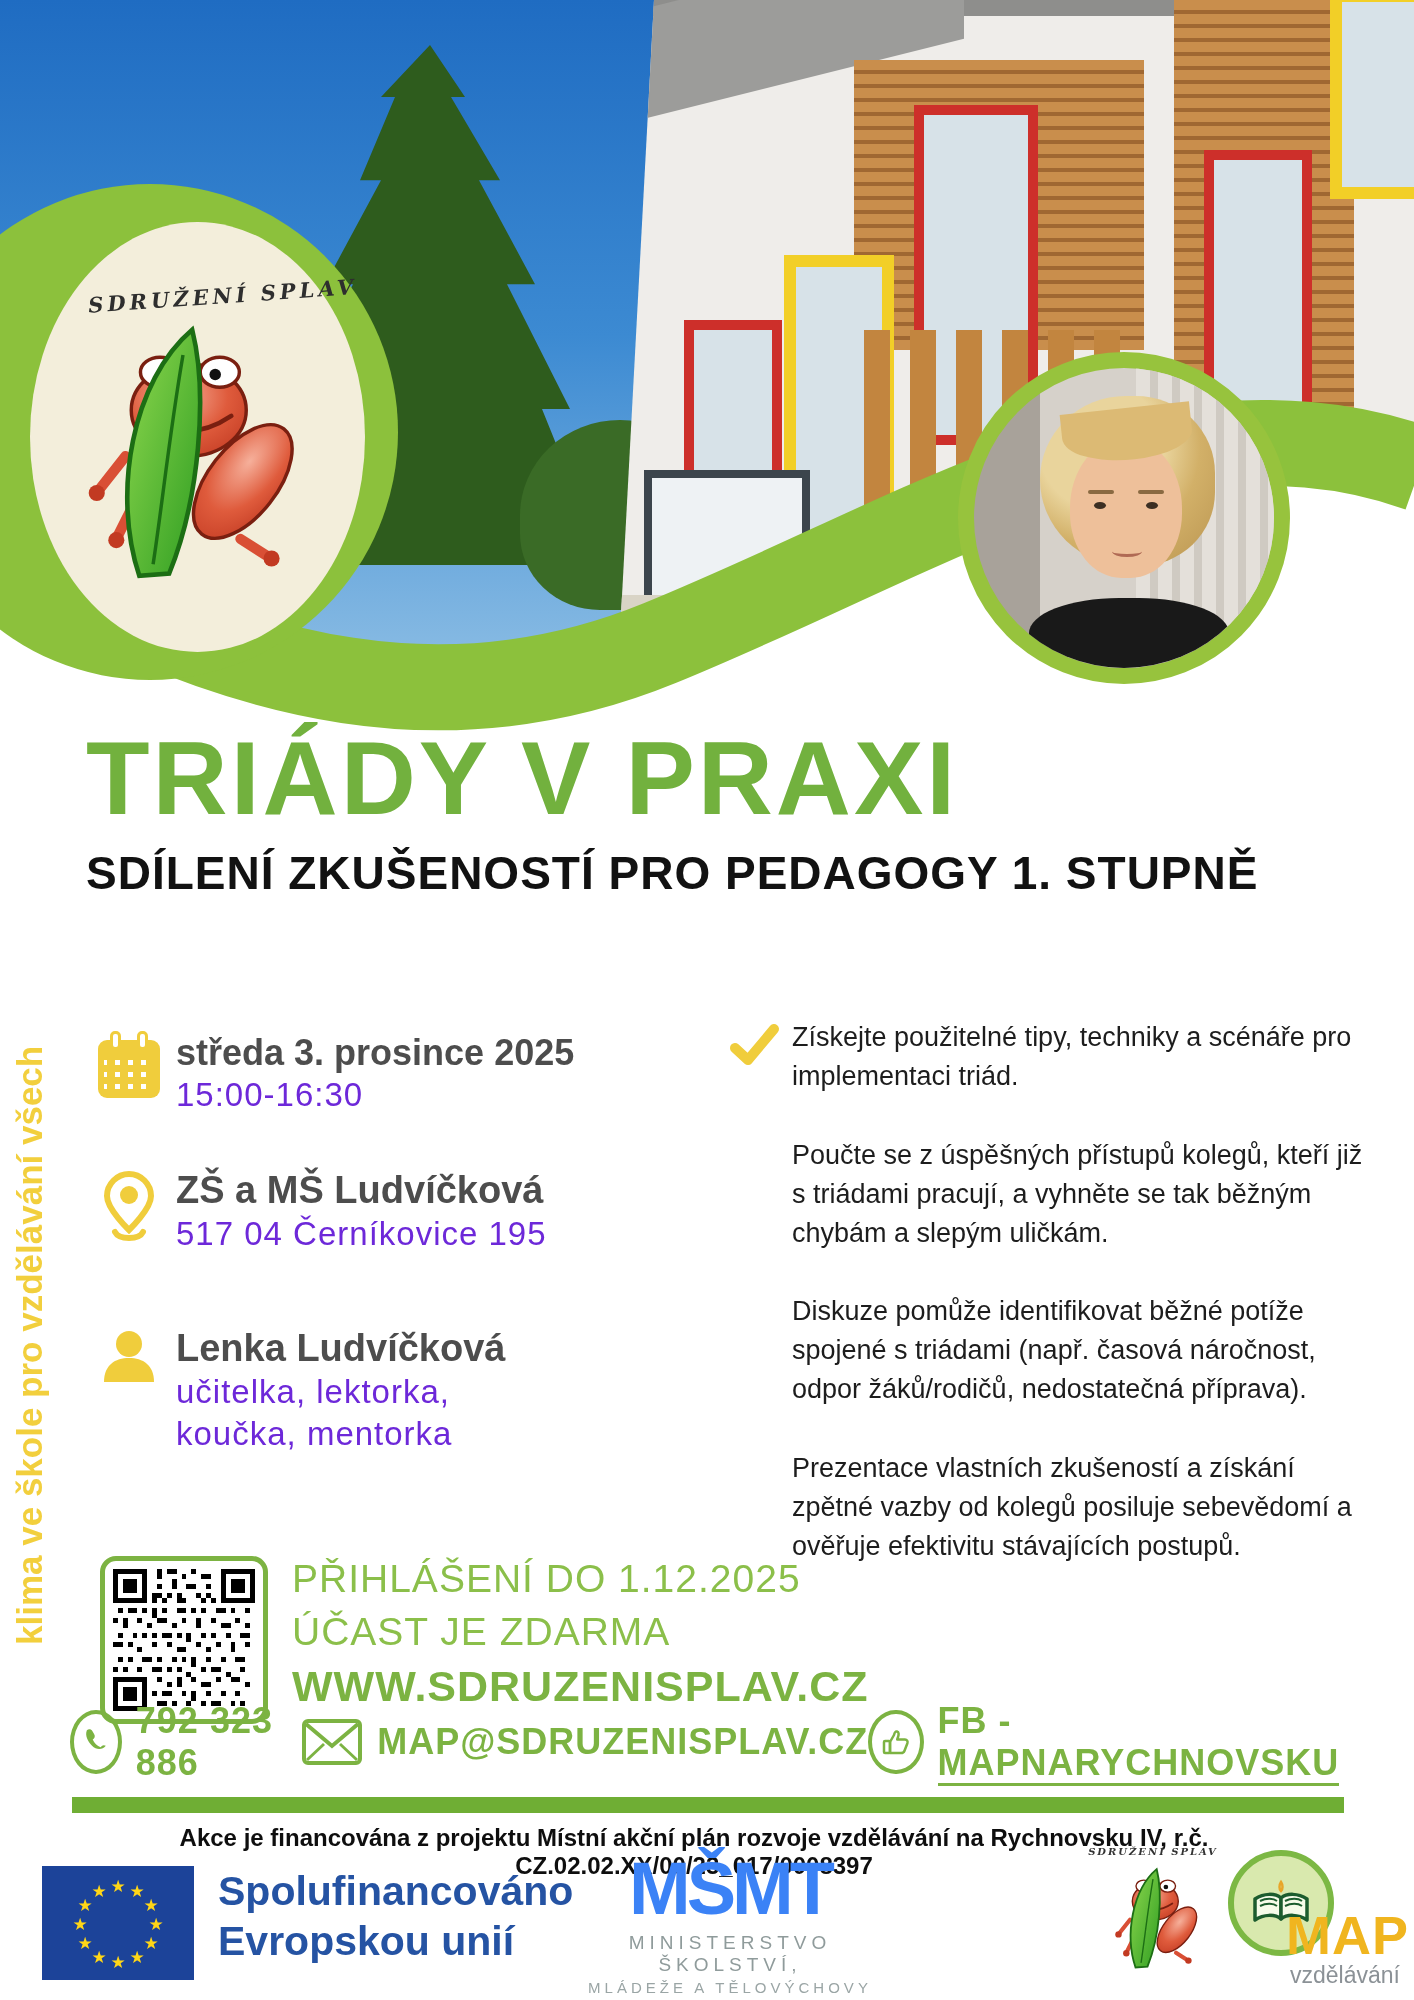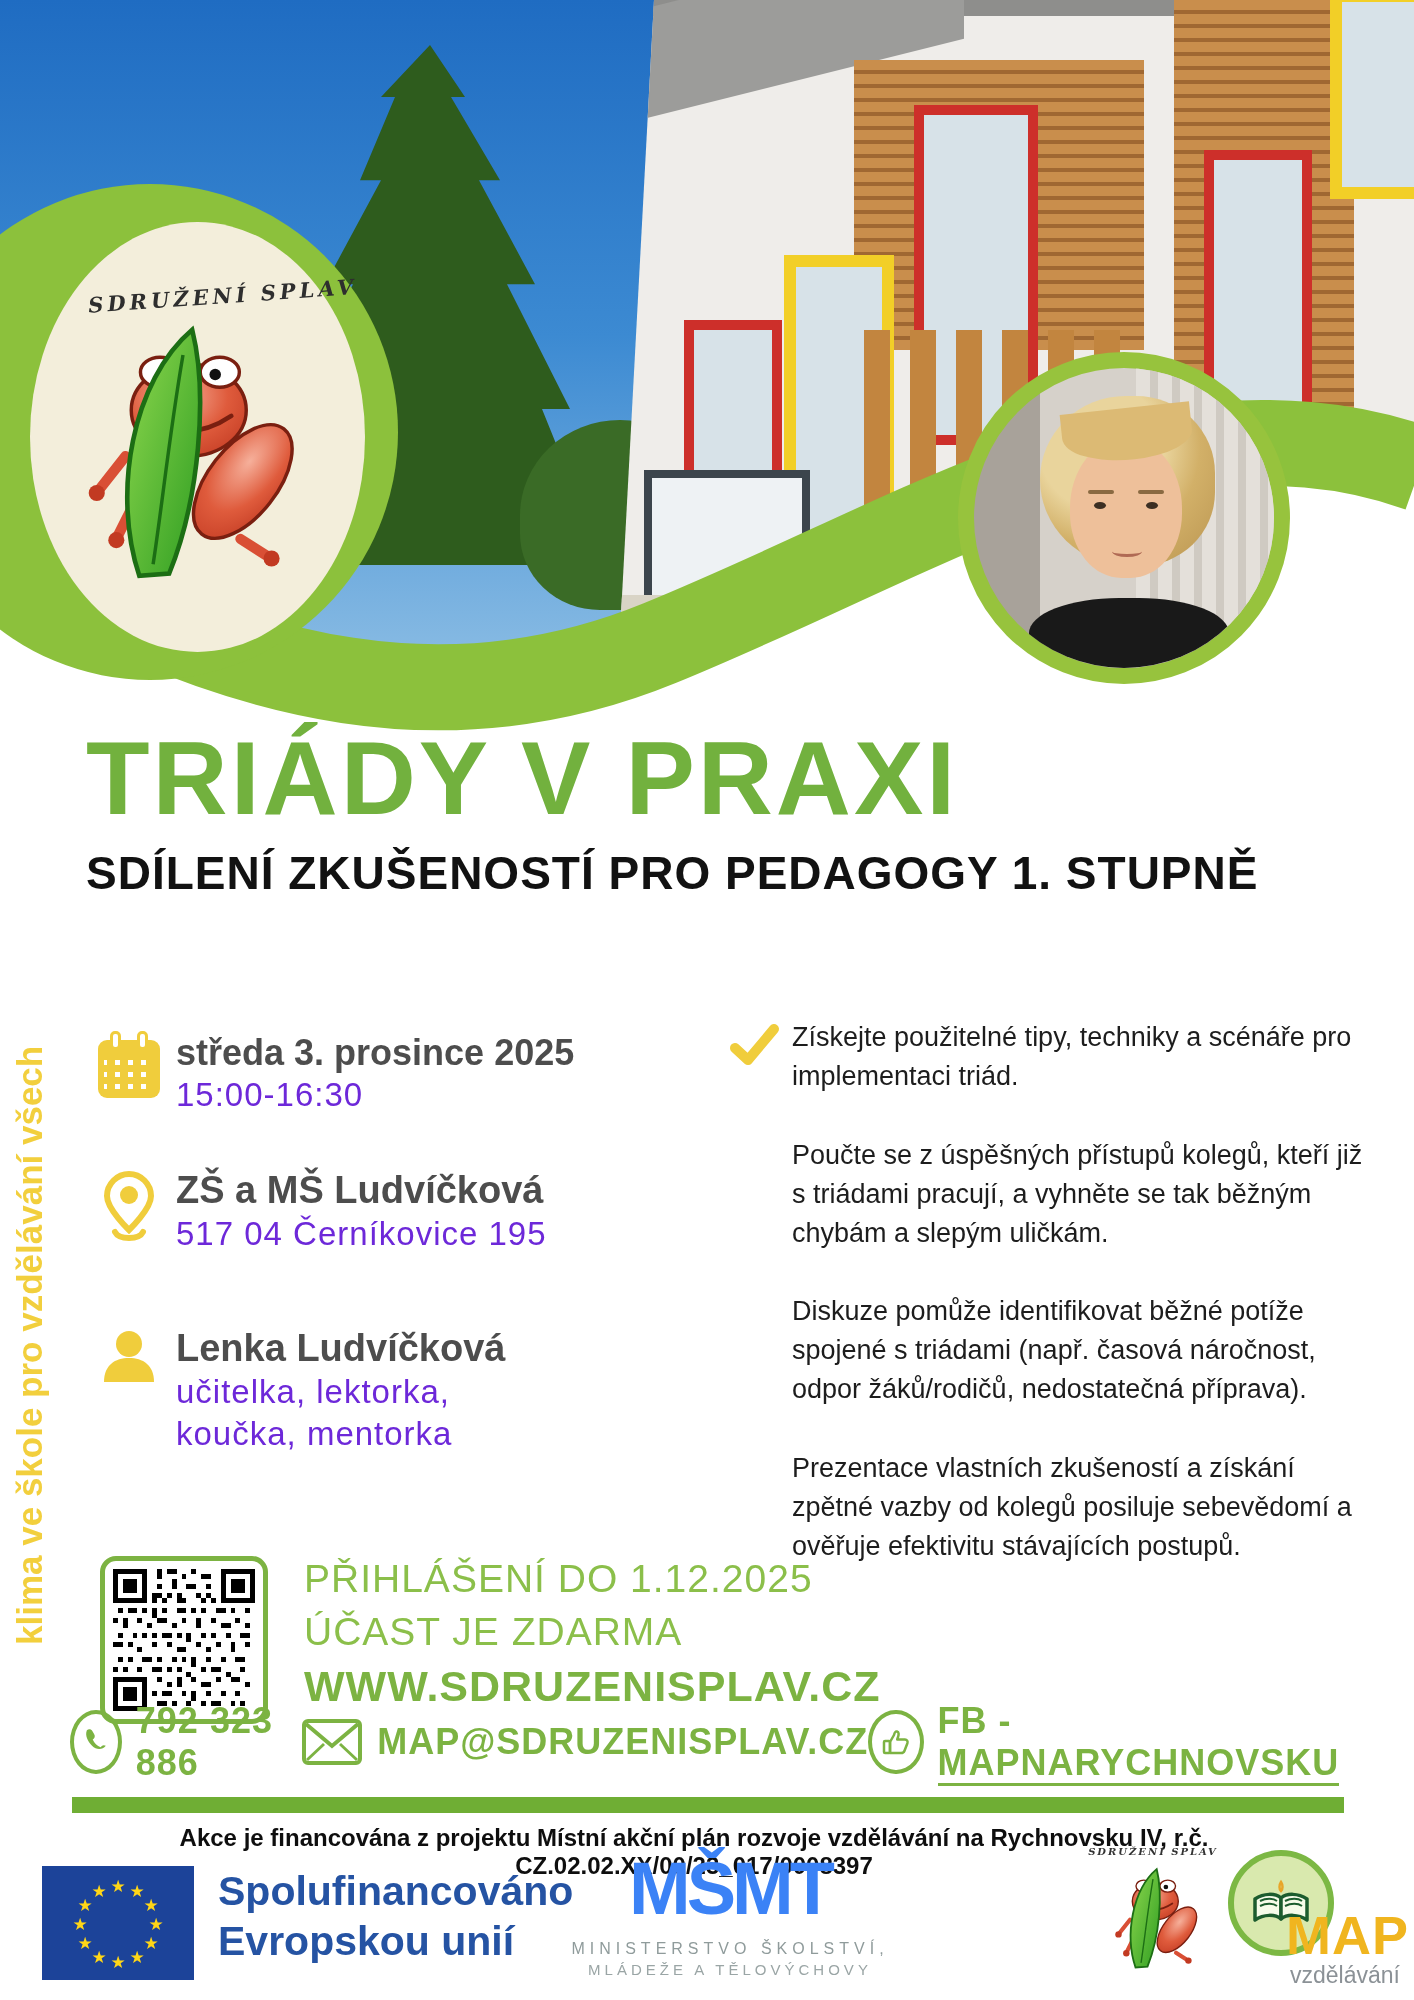--- a/index.html
+++ b/index.html
@@ -88,21 +88,21 @@
   
   .cal{position:relative;width:62px;height:58px;background:#f0cd3c;border-radius:9px;margin-top:8px;}
   .cal-ring{position:absolute;top:-9px;width:5px;height:13px;border:3px solid #f0cd3c;border-radius:5px;background:#fff;}
   .cal-inner{position:absolute;left:6px;right:6px;top:16px;bottom:6px;background:#fff;border-radius:4px;
              background-image:
                repeating-linear-gradient(90deg,#f0cd3c 0 8px,transparent 8px 13px),
                repeating-linear-gradient(0deg,#f0cd3c 0 7px,transparent 7px 12px);
              background-position:3px 4px;}
 
   
-  .qr-block{position:absolute;left:100px;top:1556px;display:flex;gap:36px;align-items:flex-start;z-index:6;}
+  .qr-block{position:absolute;left:100px;top:1556px;display:flex;gap:24px;align-items:flex-start;z-index:6;}
   .qr{width:142px;height:142px;border:5px solid #7cb342;border-radius:16px;background:#fff;padding:8px;}
   .qr svg{width:100%;height:100%;}
   .reg-line{font-size:39px;font-weight:400;color:#8bbf4a;line-height:1.2;margin-bottom:6px;letter-spacing:1px;}
   .reg-site{font-size:43px;font-weight:800;color:#7cb342;letter-spacing:1px;margin-top:4px;}
 
   
   .benefits{position:absolute;left:792px;top:1018px;width:582px;z-index:6;}
   .benefit{font-size:27px;line-height:1.44;color:#1d1d1d;margin:0 0 40px 0;}
   .check{position:absolute;left:-62px;top:4px;}
 
@@ -118,21 +118,21 @@
 
   
   .divider{position:absolute;left:72px;top:1797px;width:1272px;height:16px;background:#6fae34;z-index:6;}
   .funding{position:absolute;left:0;top:1824px;width:1388px;text-align:center;font-size:24px;
            font-weight:800;color:#0e0e0e;z-index:6;letter-spacing:0;}
   .logos{position:absolute;left:0;top:1860px;width:1414px;height:140px;z-index:6;}
   .eu{position:absolute;left:42px;top:6px;display:flex;gap:24px;align-items:flex-start;}
   .eu-text{font-size:41px;font-weight:800;color:#2553a3;line-height:1.22;}
   .msmt{position:absolute;left:570px;top:-8px;width:320px;text-align:center;}
   .msmt-acronym{font-size:74px;font-weight:700;color:#3b82f6;letter-spacing:-4px;line-height:1;}
-  .msmt-cap1{font-size:16px;letter-spacing:5px;color:#8f9b9b;margin-top:14px;}
+  .msmt-cap1{font-size:19px;letter-spacing:5px;color:#8f9b9b;margin-top:6px;}
   .msmt-cap2{font-size:15px;letter-spacing:4px;color:#9aa5a5;margin-top:3px;}
   .splav-mini{position:absolute;left:1088px;top:-14px;width:130px;text-align:center;}
   .splav-mini-name{font-family:"DejaVu Serif",serif;font-style:italic;font-weight:bold;font-size:10px;
                    letter-spacing:2px;color:#333;white-space:nowrap;}
   .map-logo{position:absolute;left:1228px;top:-16px;width:185px;height:155px;}
   .map-circle{position:absolute;left:0;top:6px;width:94px;height:94px;background:#d9e9ae;
               border:6px solid #7cb844;border-radius:50%;display:flex;align-items:center;justify-content:center;}
   .map-acronym{position:absolute;left:58px;top:60px;font-size:54px;font-weight:900;color:#f0b51f;letter-spacing:1px;}
   .map-caption{position:absolute;left:62px;top:118px;font-size:23px;color:#8b9196;}
 </style>

